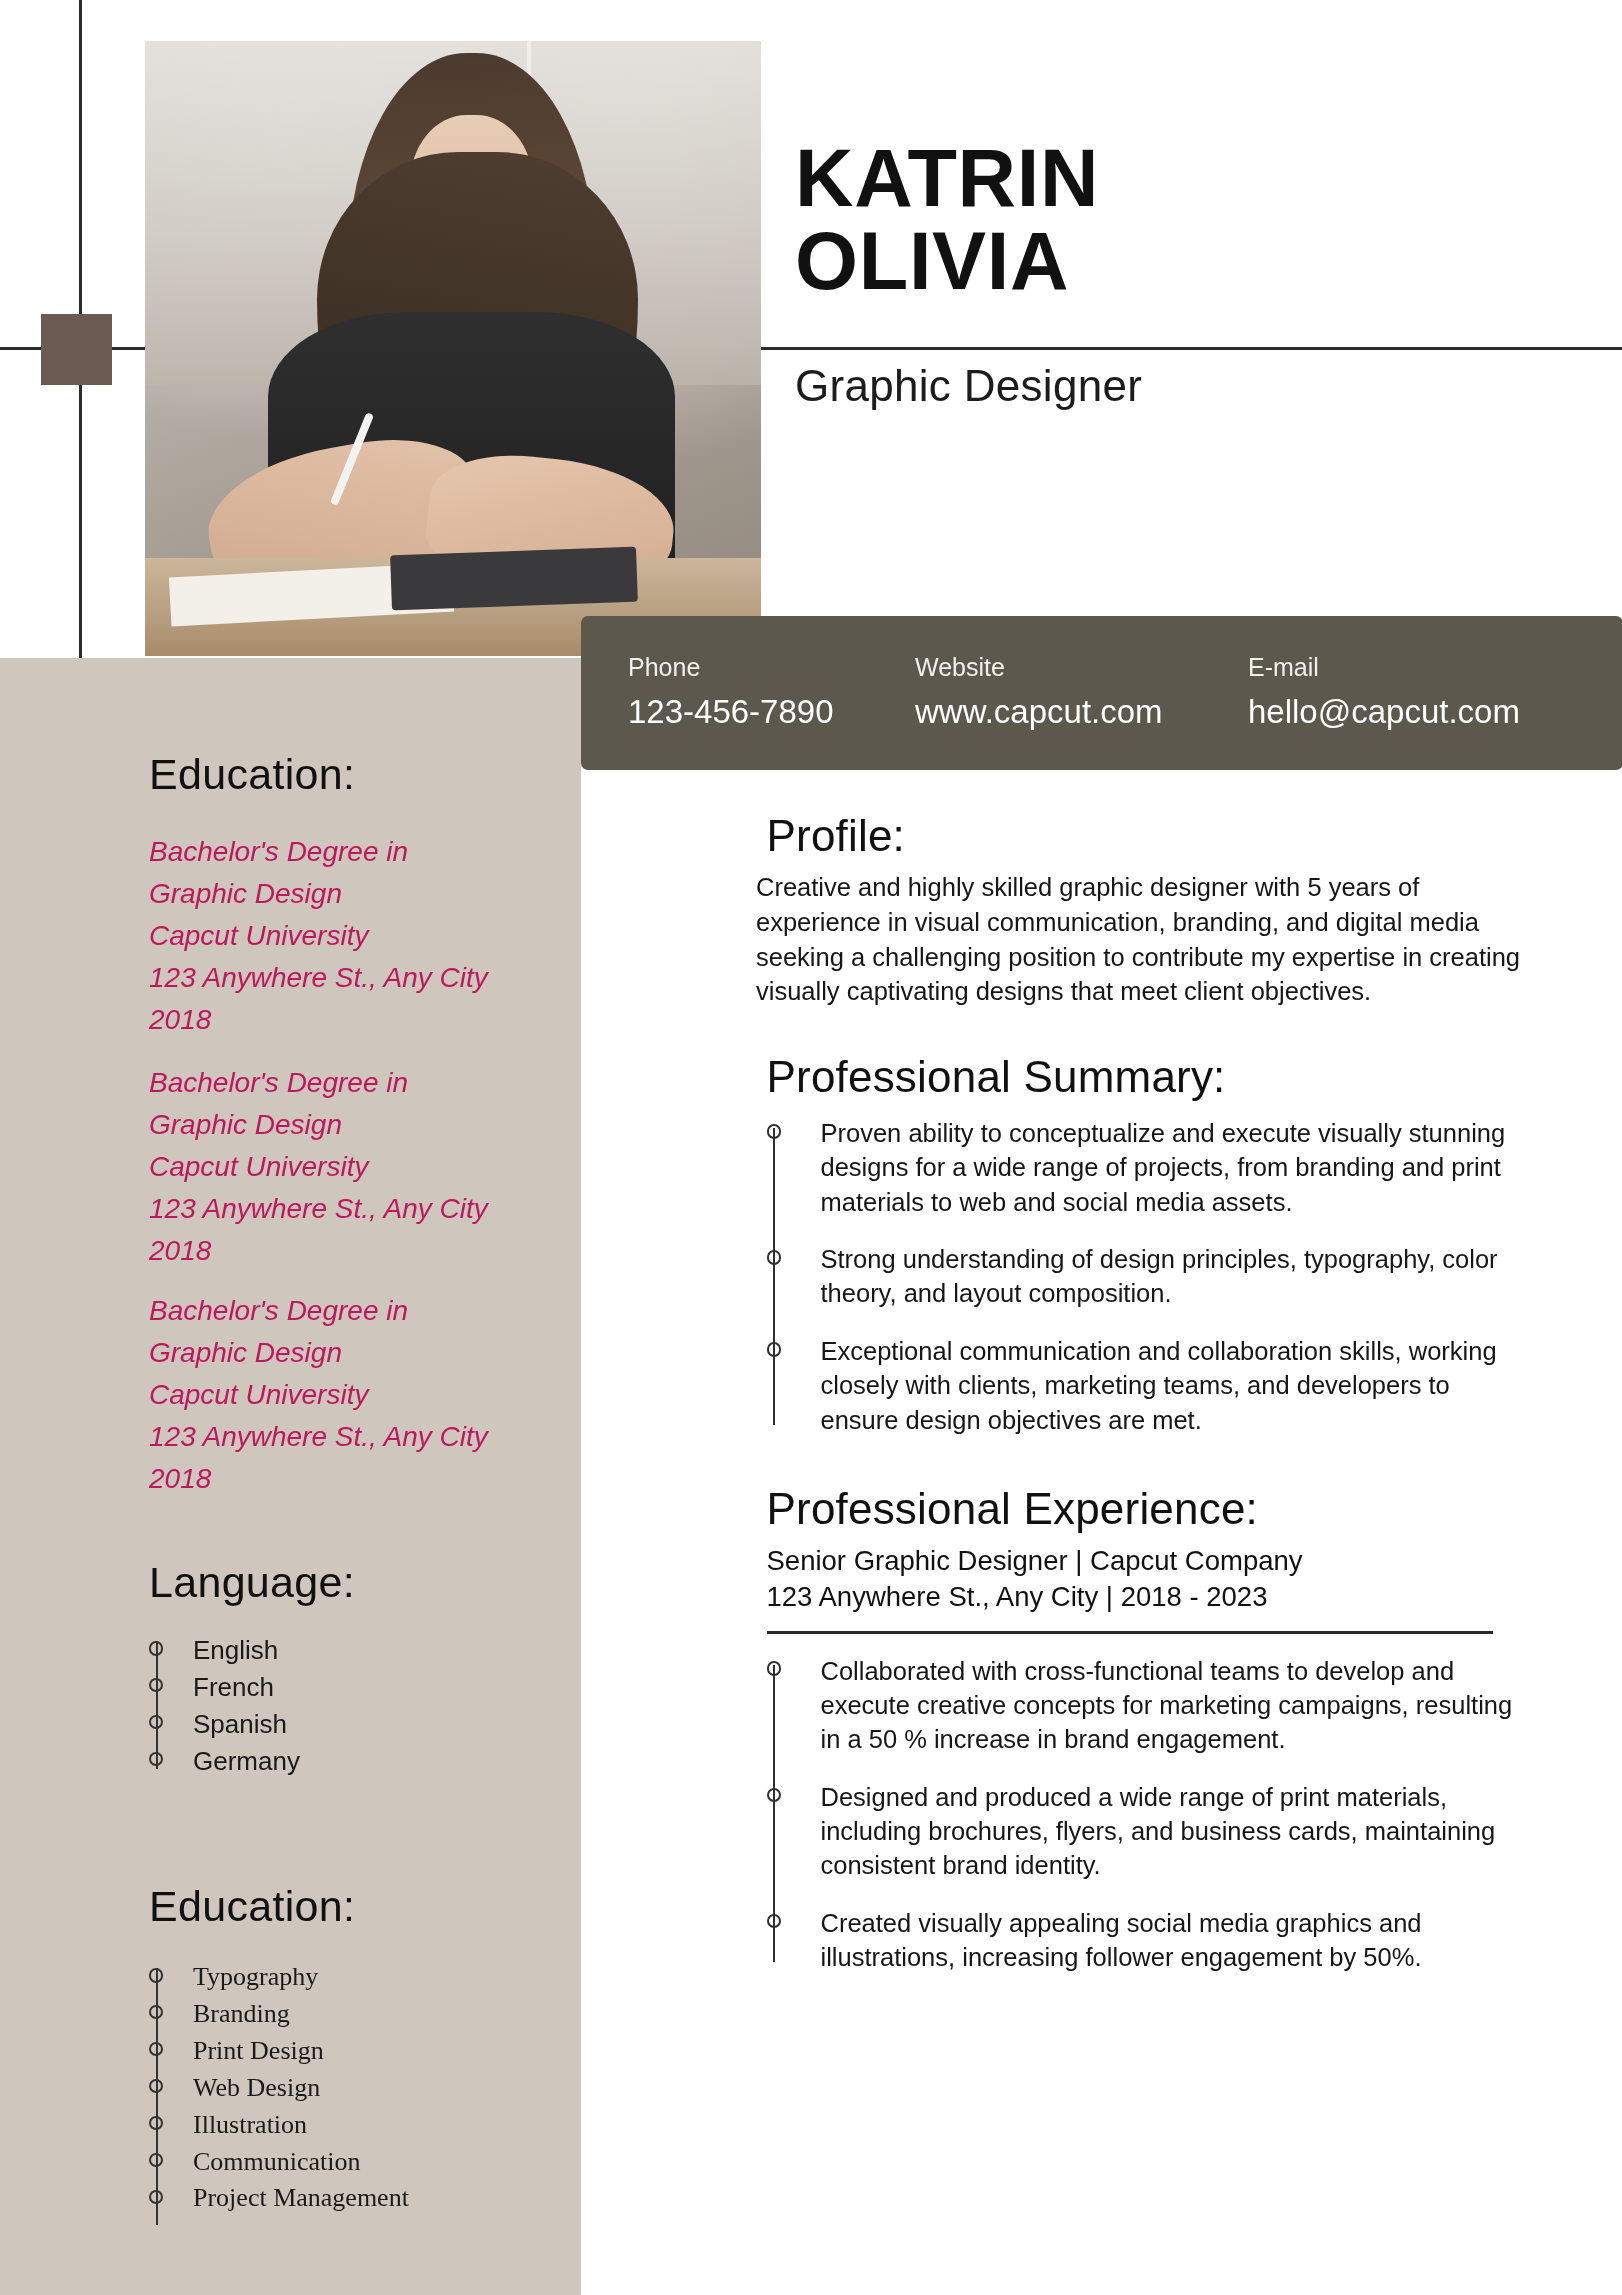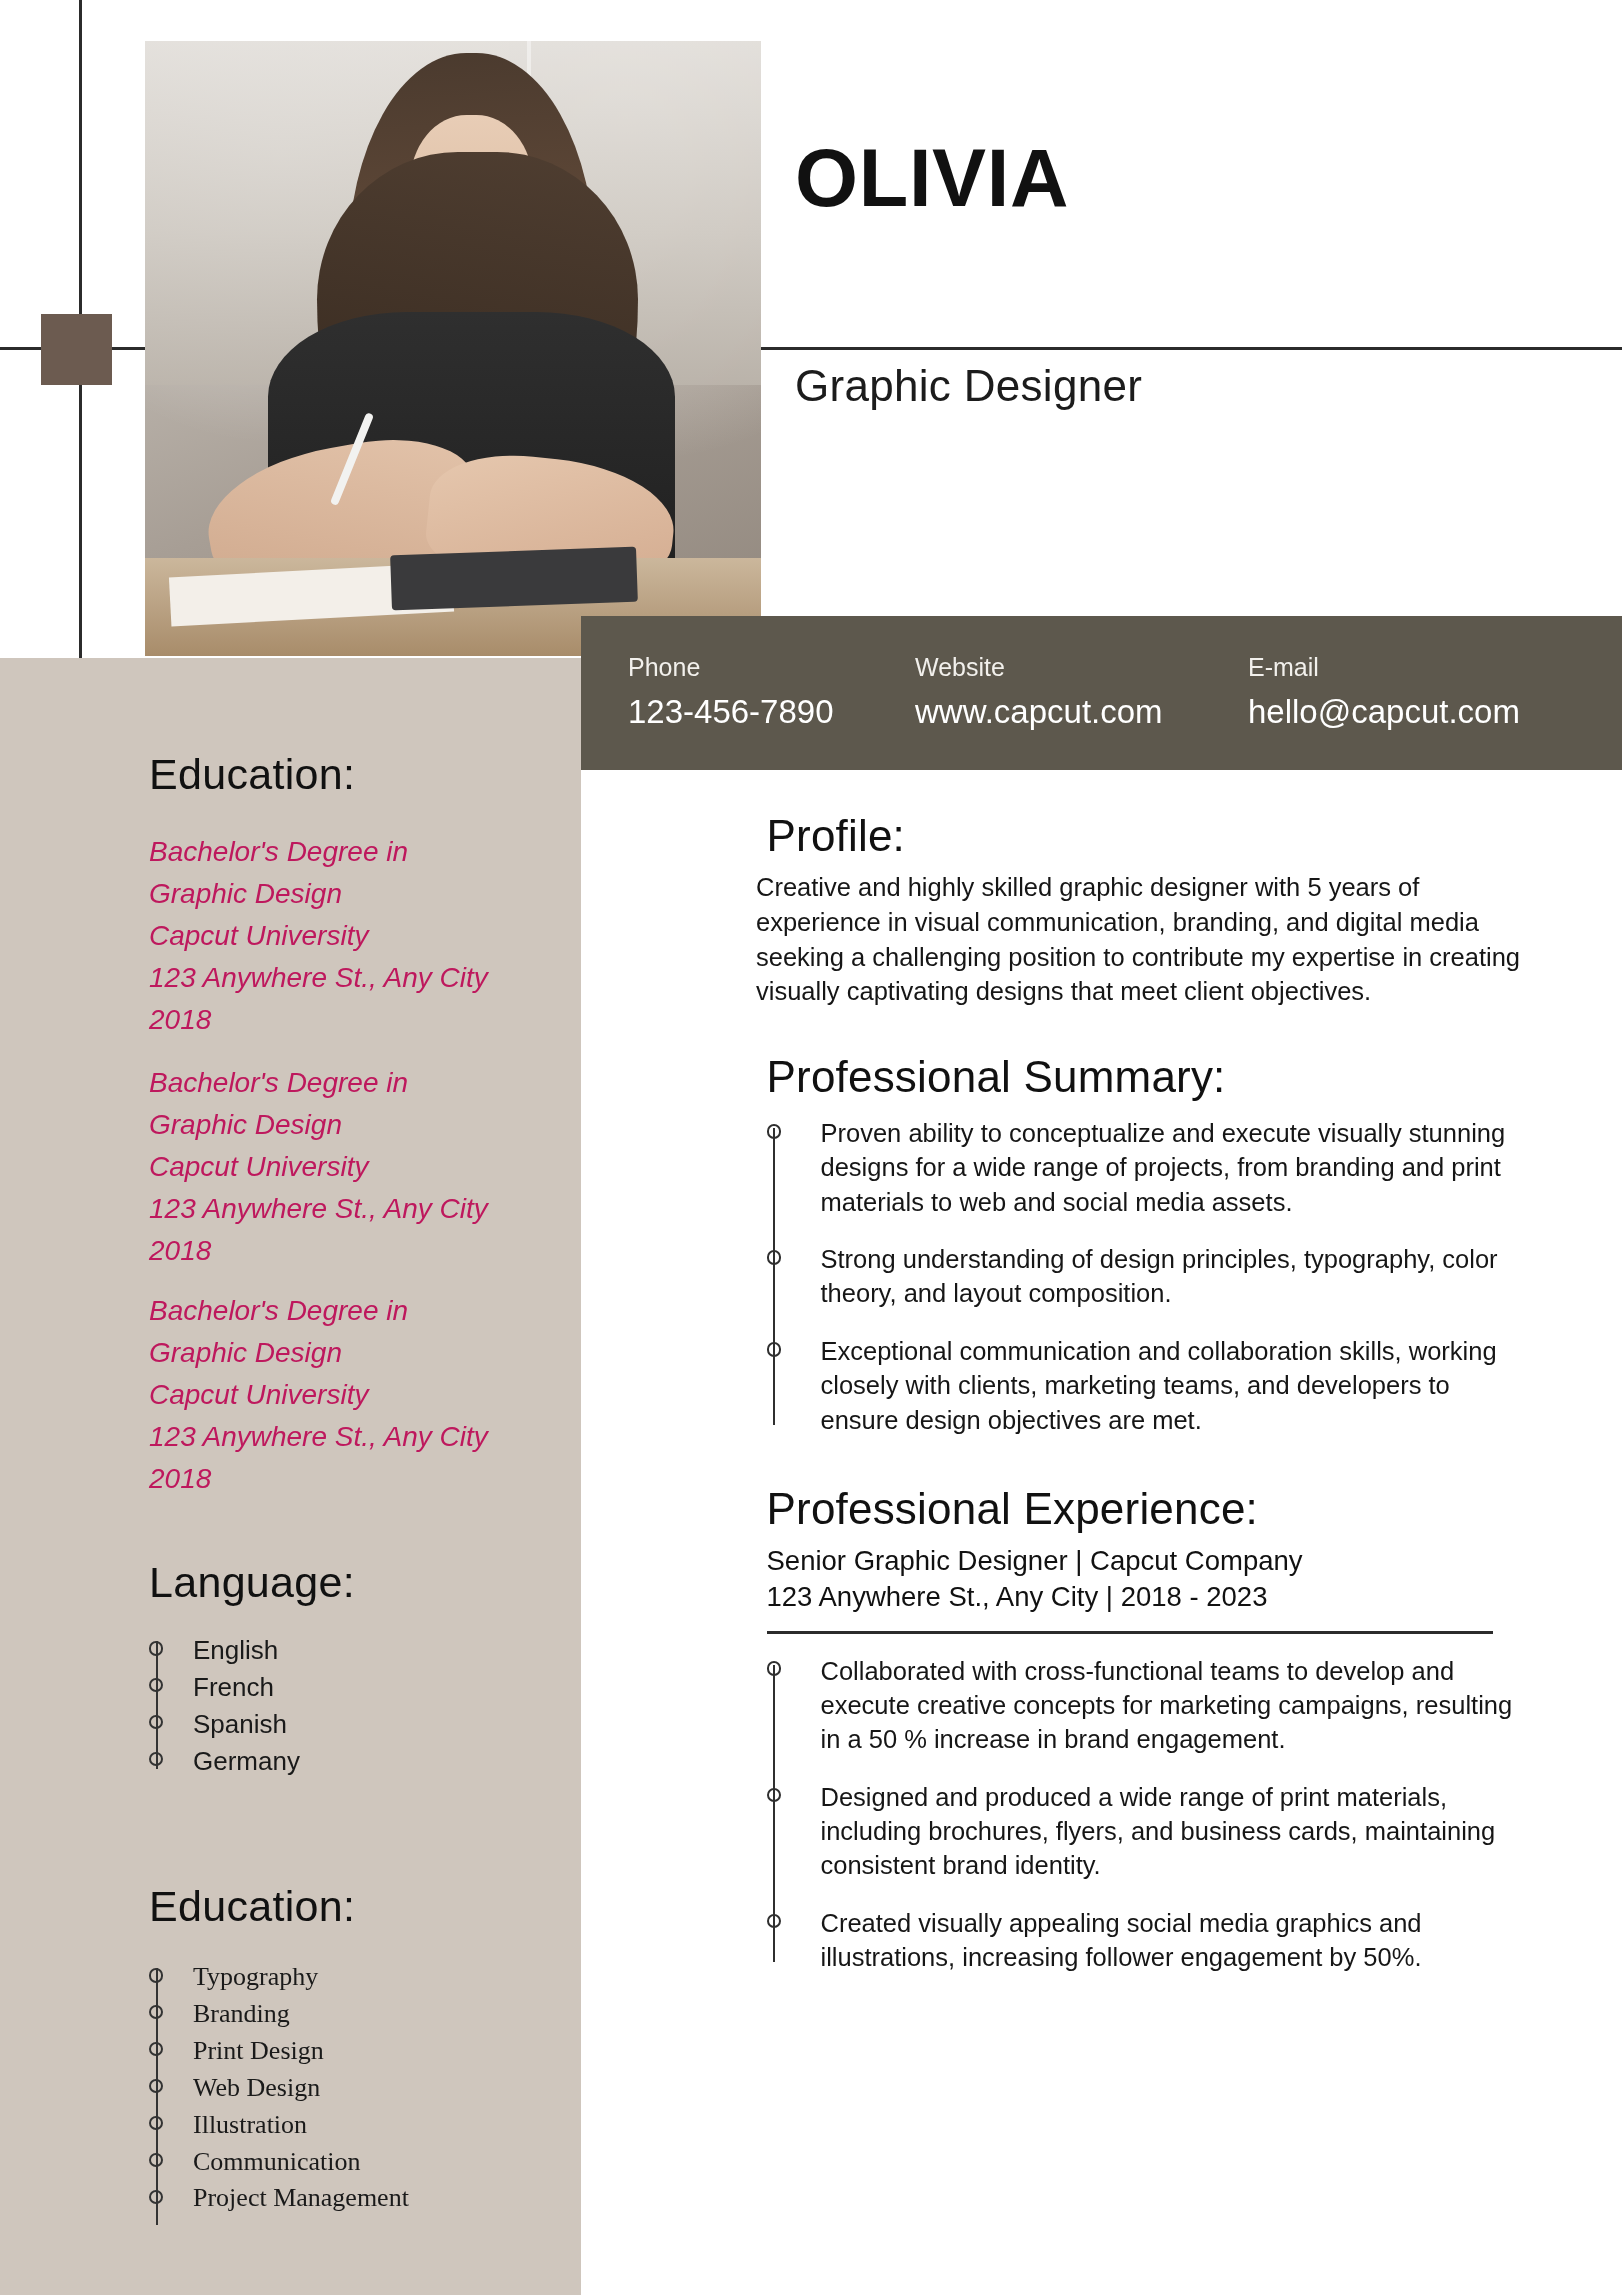--- a/index.html
+++ b/index.html
@@ -202,20 +202,21 @@
   }
 
   
   .contact-bar {
     position: absolute;
     left: 581px;
     top: 616px;
     width: 1042px;
     height: 154px;
     background: #5d584d;
+    border-radius: 7px;
   }
   .contact-item {
     position: absolute;
     color: #ffffff;
   }
   .contact-label {
     font-size: 25px;
     line-height: 1.5;
     color: #f2f0ec;
   }
@@ -364,20 +365,21 @@
     <div class="ph-shirt"></div>
     <div class="ph-arm"></div>
     <div class="ph-arm2"></div>
     <div class="ph-pen"></div>
     <div class="ph-desk"></div>
     <div class="ph-paper"></div>
     <div class="ph-tablet"></div>
   </div>
 
   <div class="name-block">
+    <div class="name-line">KATRIN</div>
     <div class="name-line">OLIVIA</div>
   </div>
   <div class="name-divider"></div>
   <div class="job-title">Graphic Designer</div>
 
   <div class="contact-bar">
     <div class="contact-item ci-1">
       <div class="contact-label">Phone</div>
       <div class="contact-value">123-456-7890</div>
     </div>

